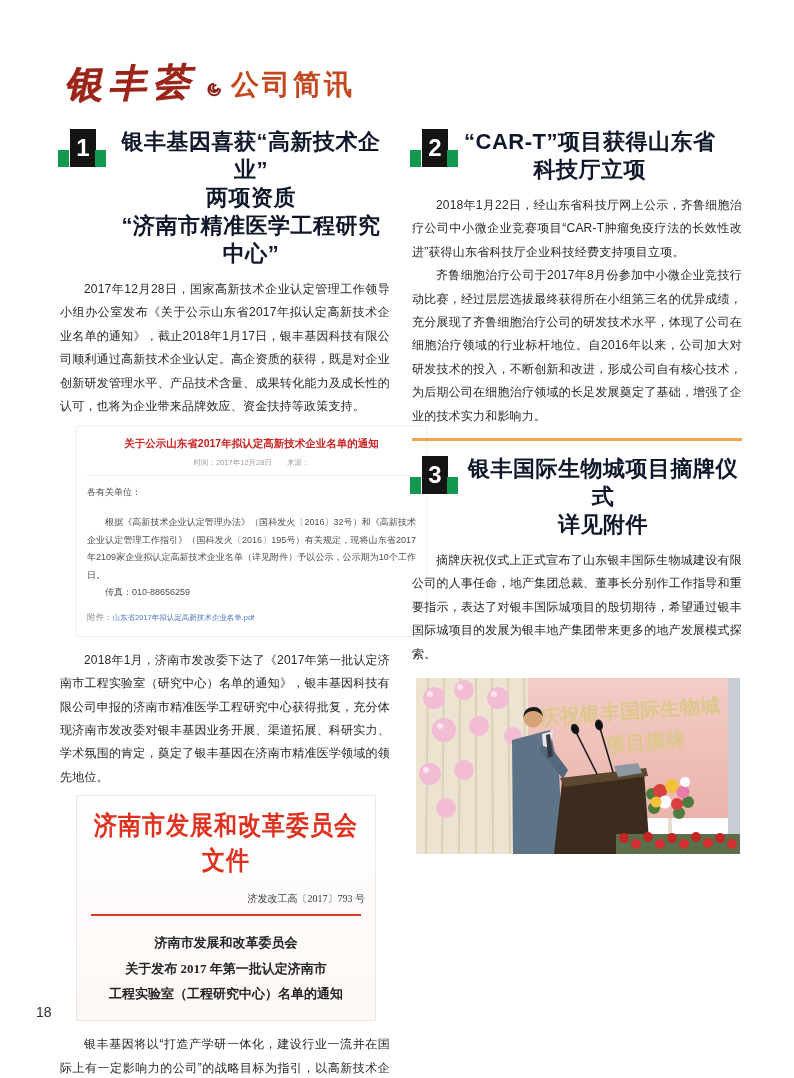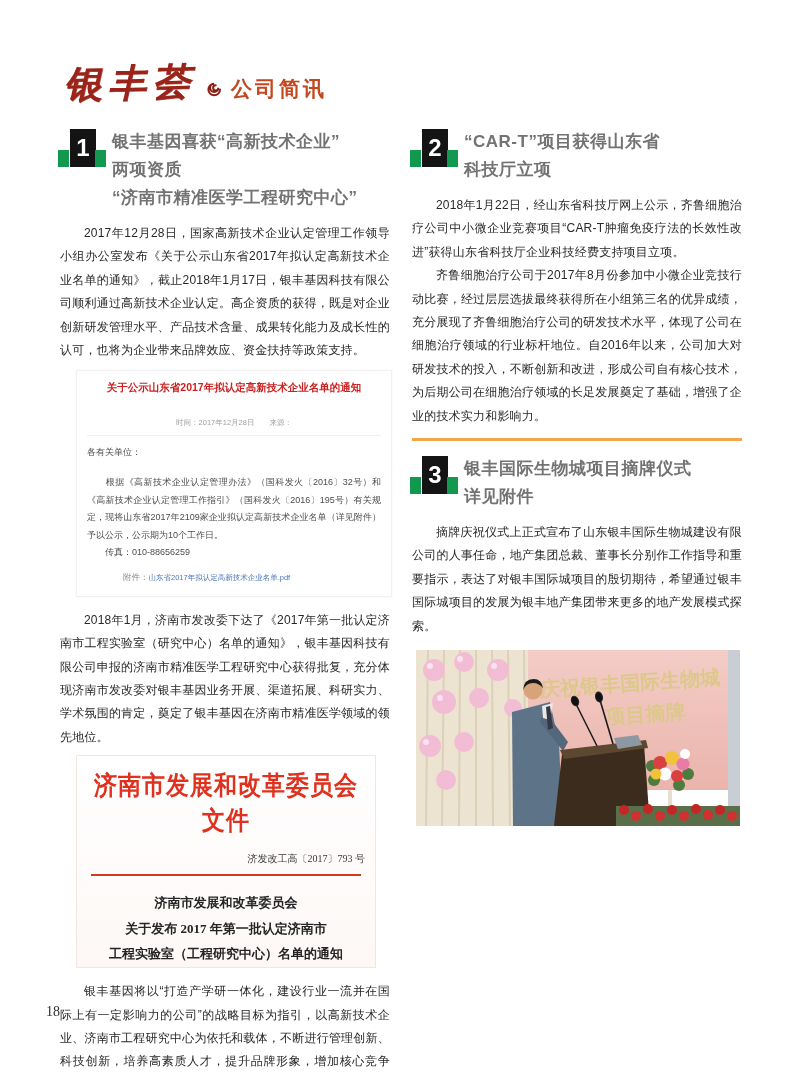--- a/index.html
+++ b/index.html
@@ -10,83 +10,83 @@
   }
 
   
   .masthead { position:absolute; left:64px; top:50px; height:52px; display:flex; align-items:flex-end; }
   .logo {
     font-family:"DejaVu Serif", serif; font-style:italic; font-weight:bold;
     font-size:38px; color:#9a241a; letter-spacing:6px; line-height:1;
     transform:rotate(-1.5deg); text-shadow:0.5px 0.5px 0 #b5564a;
   }
   .swirl { margin:0 8px 4px 10px; }
-  .section-title { font-size:21px; font-weight:bold; color:#c3481f; letter-spacing:3px; line-height:1; margin-bottom:3px; }
+  .section-title { font-size:28px; font-weight:bold; color:#c3481f; letter-spacing:3px; line-height:1; margin-bottom:3px; }
 
   
   .col { position:absolute; top:128px; width:330px; }
   .col-left { left:60px; }
   .col-right { left:412px; }
 
   
   .art-head { display:flex; align-items:flex-start; margin-bottom:10px; }
   .badge { position:relative; width:46px; height:40px; flex:0 0 46px; margin-top:1px; }
   .badge .num {
     position:absolute; left:10px; top:0; width:26px; height:38px; background:#141414;
     color:#ffffff; font-weight:bold; font-size:24px; display:flex; align-items:center;
     justify-content:center; text-shadow:0 0 1px #000;
   }
   .badge .g { position:absolute; bottom:2px; width:11px; height:17px; background:#12984f; }
   .badge .gl { left:-2px; }
   .badge .gr { left:35px; }
-  .title { font-size:17px; line-height:28px; font-weight:bold; color:#737373; letter-spacing:0.5px; padding-left:6px; }
+  .title { font-size:22px; line-height:28px; font-weight:bold; color:#0f172a; letter-spacing:0.5px; padding-left:6px;text-align:center; }
   .title .tl { display:block; }
   .title .spread { letter-spacing:0.9em; white-space:nowrap; }
 
   
   .body-p {
     font-size:12px; line-height:23.4px; color:#282828; text-align:justify;
     text-indent:2em; letter-spacing:0.2px;
   }
 
   
   .doc1 {
-    margin:8px 14px 12px 16px; width:316px; background:#fff;
+    margin:8px 14px 12px 16px; width:351px; background:#fff;
     border:1px solid #f1f1f1; box-shadow:0 0 2px rgba(0,0,0,0.05);
     padding:10px 10px 12px;
   }
   .doc1-title { text-align:center; color:#cc2020; font-weight:bold; font-size:10.5px; }
-  .doc1-meta { text-align:center; color:#a0a0a0; font-size:7.5px; margin-top:23px; padding-bottom:7px; border-bottom:1px solid #f0f0f0; }
+  .doc1-meta { text-align:center; color:#a0a0a0; font-size:7.5px; margin-top:7px; padding-bottom:7px; border-bottom:1px solid #f0f0f0; }
   .doc1-body { margin-top:8px; font-size:9px; line-height:1.95; color:#4d4d4d; text-align:justify; white-space:pre-wrap; }
-  .doc1-attach { margin-top:10px; font-size:8.5px; color:#8a8a8a;margin-left:36px; }
+  .doc1-attach { margin-top:10px; font-size:8.5px; color:#8a8a8a; }
   .doc1-attach .lnk { color:#4a76b8; font-size:7.5px; }
 
   
   .doc2 {
     margin:6px 14px 12px 16px; width:300px; background:linear-gradient(#ffffff,#fdf8f6);
-    border:1px solid #f1e7e2; padding:16px 10px 1px;
+    border:1px solid #f1e7e2; padding:16px 10px 14px;
   }
   .doc2-masthead {
     font-family:"Liberation Serif", serif; font-weight:bold; font-size:23px;
     color:#e0301e; text-align:center; letter-spacing:1px; transform:scaleY(1.12);
   }
   .doc2-number { font-family:"Liberation Serif", serif; font-size:10px; color:#3a3a3a; text-align:right; margin:18px 0 8px; }
   .doc2-rule { height:2px; background:#d23b22; margin:0 4px; }
   .doc2-titles { margin-top:14px; font-family:"Liberation Serif", serif; font-weight:bold; font-size:13px; color:#242424; text-align:center; line-height:1.95; }
   .doc2-titles .dl { display:block; }
 
   
   .orange-sep { border:none; height:3px; background:#f2a54b; margin:10px 0 14px; }
 
   
   .photo { margin:12px 0 0 4px; width:324px; height:176px; }
   .photo svg { display:block; }
 
   
-  .folio { position:absolute; left:46px; top:1004px; font-family:Liberation Serif, serif; font-size:14px; color:#2e2e2e; }
+  .folio { position:absolute; left:36px; top:1004px; font-family:Liberation Sans, sans-serif; font-size:14px; color:#2e2e2e; }
 </style>
 </head>
 <body>
 
 <div class="page">
 
   <header class="masthead">
     <span class="logo">银丰荟</span>
     <svg class="swirl" width="17" height="17" viewBox="0 0 17 17">
       <path d="M14 8.5 a5.8 5.8 0 1 1 -5.8 -5.8 a4.1 4.1 0 1 0 4.1 4.1 a2.6 2.6 0 1 1 -2.6 -2.6" fill="none" stroke="#8a2016" stroke-width="2" stroke-linecap="round"></path>

